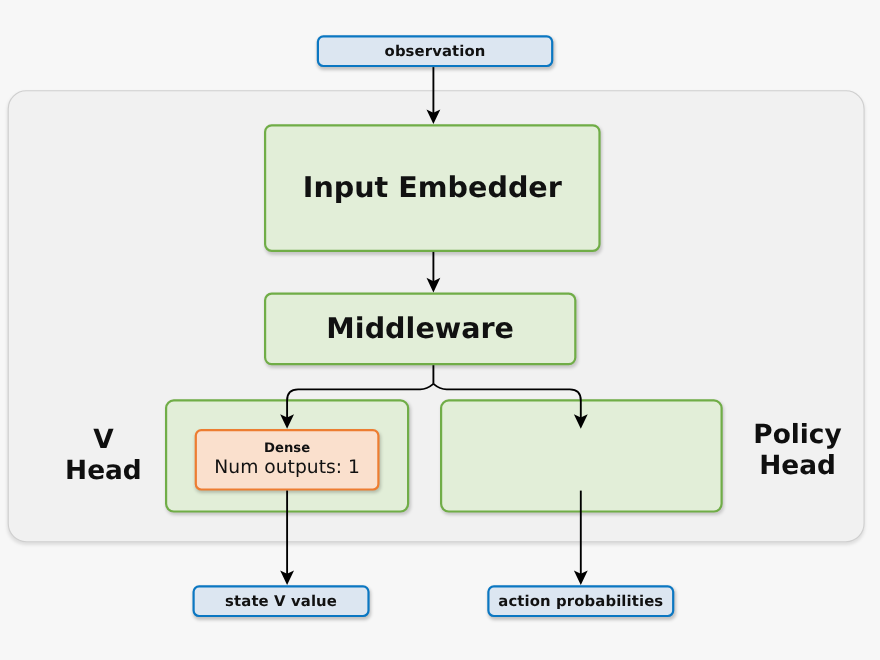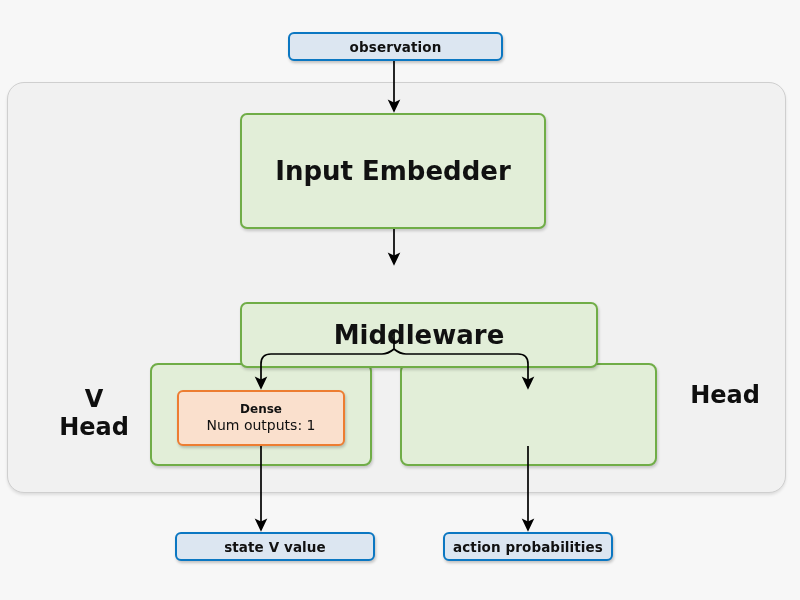--- a/index.html
+++ b/index.html
@@ -69,21 +69,21 @@
 
   
   .orange{
     background:#fae0cd;
     border:2.5px solid #ed7d31;
     border-radius:6px;
     box-shadow:1px 2px 3px rgba(0,0,0,.20);
     z-index:4;
   }
   .orange .t1{font-size:12px;font-weight:bold;line-height:1.25;}
-  .orange .t2{font-size:14px;font-weight:normal;line-height:1.25;}
+  .orange .t2{font-size:17px;font-weight:normal;line-height:1.25;}
 
   
   .caption{
     position:absolute;
     z-index:3;
     font-size:24px;
     font-weight:bold;
     color:#0f0f0f;
     text-align:center;
     line-height:1.18;
@@ -100,44 +100,45 @@
   <div class="panel" style="left:7px;top:82px;width:779px;height:411px;"></div>
 
   <div class="node io" style="left:288px;top:32px;width:215px;height:29px;">
     <span>observation</span>
   </div>
 
   <div class="node green big" style="left:240px;top:113px;width:306px;height:116px;">
     <span>Input Embedder</span>
   </div>
 
-  <div class="node green big" style="left:240px;top:266px;width:358px;height:66px;margin-top:36px;">
+  <div class="node green big" style="left:240px;top:266px;width:284px;height:66px;">
     <span>Middleware</span>
   </div>
 
   <div class="head-wrap" style="left:150px;top:363px;width:222px;height:103px;"></div>
 
   <div class="node orange" style="left:177px;top:390px;width:168px;height:56px;">
     <span class="t1">Dense</span>
     <span class="t2">Num outputs: 1</span>
   </div>
 
   <div class="caption" style="left:40px;top:385px;width:108px;">
     <div>V</div>
     <div>Head</div>
   </div>
 
   <div class="head-wrap" style="left:400px;top:363px;width:257px;height:103px;"></div>
 
 
   <div class="caption" style="left:663px;top:381px;width:124px;">
+    <div>Policy</div>
     <div>Head</div>
   </div>
 
-  <div class="node io" style="left:175px;top:532px;width:200px;height:29px;">
+  <div class="node io" style="left:175px;top:532px;width:161px;height:29px;">
     <span>state V value</span>
   </div>
 
   <div class="node io" style="left:443px;top:532px;width:170px;height:29px;">
     <span>action probabilities</span>
   </div>
 
   <svg id="wires" viewBox="0 0 800 600" xmlns="http://www.w3.org/2000/svg">
     <defs>
       <marker id="ah" markerWidth="9" markerHeight="9" refX="4.2" refY="4.3" orient="auto" markerUnits="strokeWidth">

